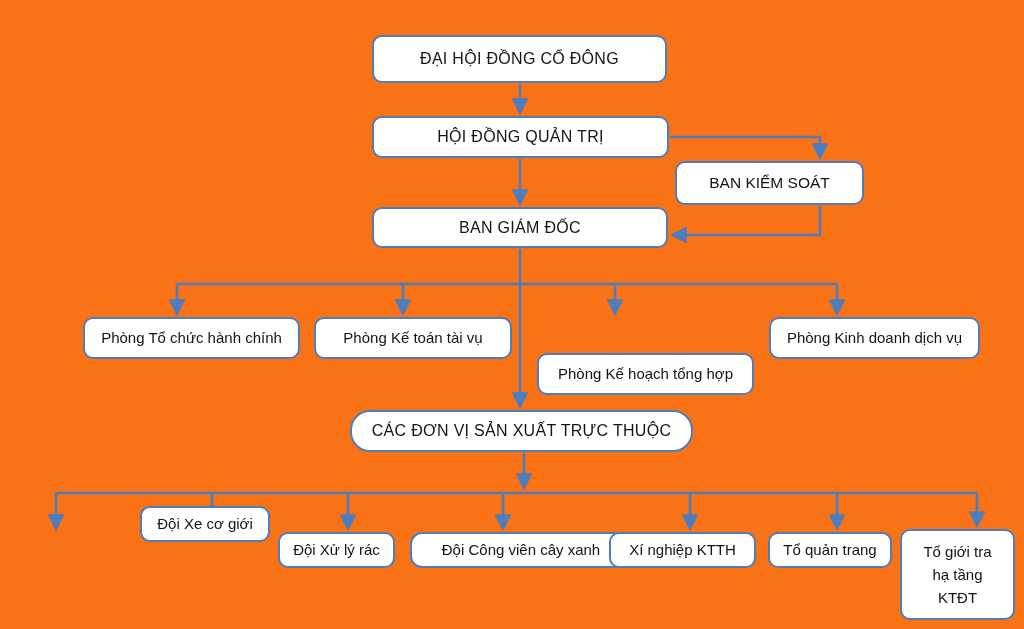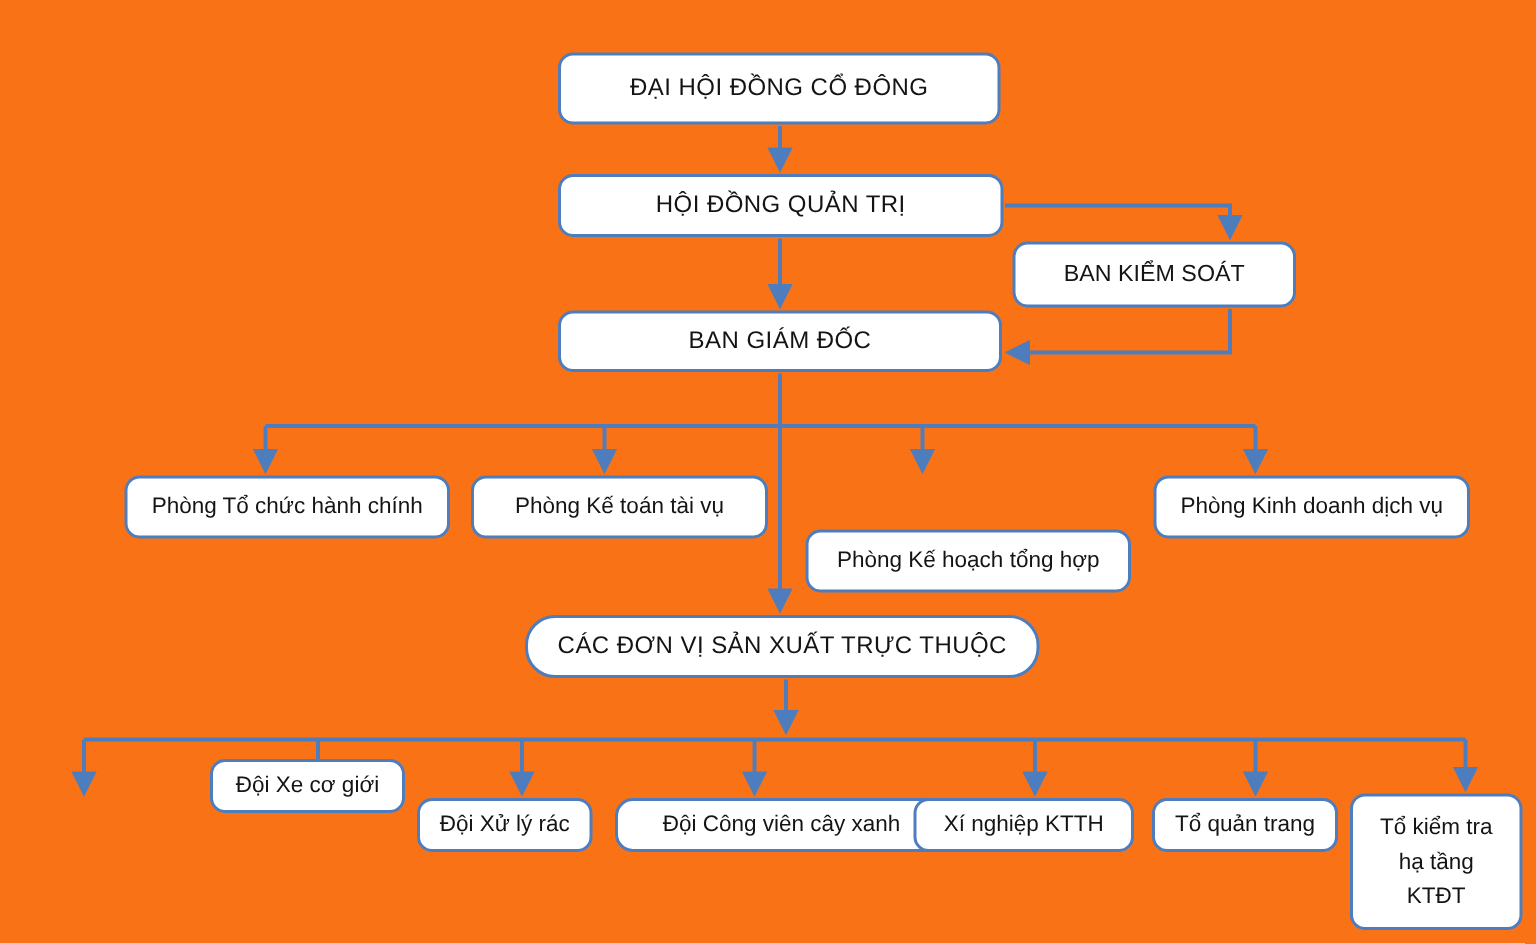--- a/index.html
+++ b/index.html
@@ -111,19 +111,19 @@
   <div class="box b12">Đội Xử lý rác</div>
 
   <div class="box b13">Đội Công viên cây xanh</div>
 
   <div class="box b14">Xí nghiệp KTTH</div>
 
   <div class="box b15">Tổ quản trang</div>
 
   <div class="box b16">
     <div class="multiline">
-      <span>Tổ kiểm tra</span>
+      <span>Tổ giới tra</span>
       <span>hạ tầng</span>
       <span>KTĐT</span>
     </div>
   </div>
 
 </div>
 
 </body></html>

